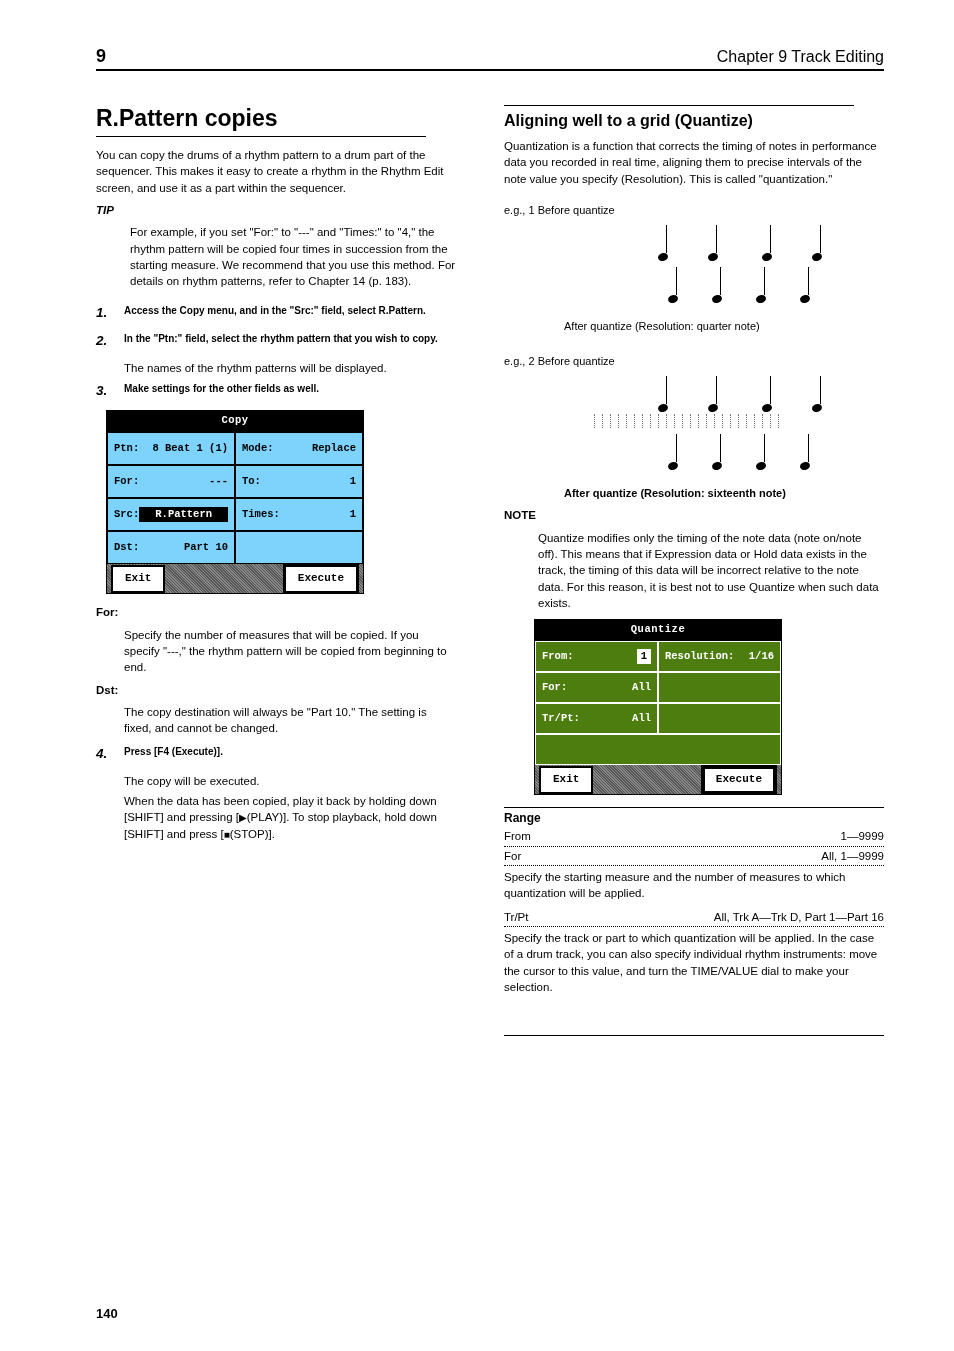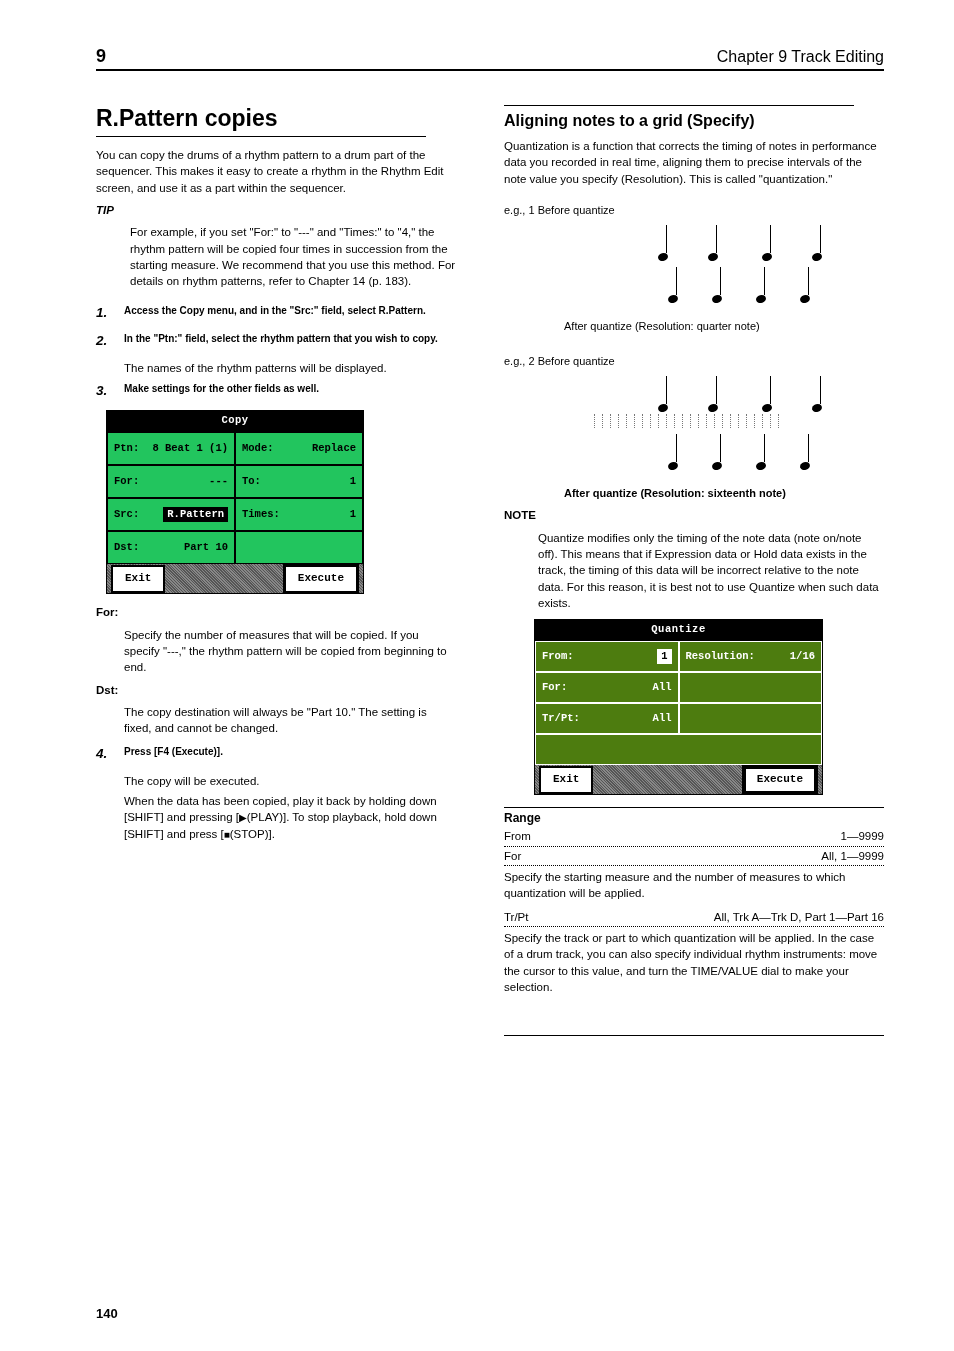--- a/index.html
+++ b/index.html
@@ -61,21 +61,21 @@
     font-size: 13.5px;
     margin-top: -1px;
     min-width: 18px;
   }
   .step-text { font-weight: 700; font-size: 10px; line-height: 1.38;}
   .indent-sub { margin-left: 28px; font-size: 11.5px; line-height: 1.42;}
 
   
   .dlg {
     width: 258px;
-    background: #22c55e;
+    background: #7dd3fc;
     border: 1px solid #000;
     margin: 10px 0 10px 10px;
     font-family: "Courier New", monospace;
     font-size: 10.5px;
   }
   .dlg-title {
     text-align: center;
     font-weight: bold;
     color: #fff;
     background: #000;
@@ -90,21 +90,21 @@
   .dlg-cell {
     border: 1px solid #000;
     padding: 4px 6px;
     display: flex;
     justify-content: space-between;
     align-items: center;
     height: 33px;
   }
   .dlg-cell .lbl { font-weight: bold; font-family: Liberation Mono, monospace; }
   .dlg-cell .val { font-weight: bold; }
-  .inv { background: #000; color: #fff; padding: 0 4px; font-family: Liberation Mono, monospace; }
+  .inv { background: #000; color: #fff; padding: 0 16px; font-family: Liberation Mono, monospace; }
   .dlg-bottom {
     display: flex;
     justify-content: space-between;
     align-items: center;
     background: repeating-linear-gradient(45deg,#555 0 1px,#888 1px 2px);
     padding: 0;
     height: 29px;
   }
   .dlg-btn {
     padding: 4px 12px;
@@ -156,21 +156,21 @@
   .range-head {
     font-size: 12px; font-weight: 700; margin-top: 2px;
   }
   .param-line {
     display: flex; justify-content: space-between;
     font-size: 11.5px; border-bottom: 1px dotted #000; padding: 1px 0;
   }
   .param-desc {
     font-size: 11.5px; line-height: 1.42; margin-top: 3px; margin-bottom: 10px;
   }
-  .dlg.q { width: 289px; margin-left: 30px; background:#000; color:#fff; margin-top:8px; margin-bottom:12px;}
+  .dlg.q { width: 248px; margin-left: 30px; background:#000; color:#fff; margin-top:8px; margin-bottom:12px;}
   .dlg.q .dlg-title { background:#000; color:#fff; }
   .dlg.q .dlg-cell { background:#4d7c0f; color:#fff; border-color:#fff; height:31px;}
   .dlg.q .dlg-bottom { background: repeating-linear-gradient(45deg,#555 0 1px,#888 1px 2px); }
   .dlg.q .dlg-btn { color:#000; }
   .dlg.q .inv-white { background:#fff; color:#000; padding:0 4px; }
   .footer {
     position: absolute; left: 96px; bottom: 30px; font-size: 13px; font-weight: 700;
   }
   .play-icon::before { content:"▶"; font-size:10px;}
   .stop-icon::before { content:"■"; font-size:10px;}
@@ -264,21 +264,21 @@
         </div>
         <div class="indent-sub">The copy will be executed.</div>
         <div class="indent-sub" style="margin-top:4px;">
           <span>When the data has been copied, play it back by holding down [SHIFT] and pressing [</span><span class="play-icon"></span><span>(PLAY)]. To stop playback, hold down [SHIFT] and press [</span><span class="stop-icon"></span><span>(STOP)].</span>
         </div>
       </div>
     </div>
 
     <div class="col col-right">
       <div class="sec-rule"></div>
-      <h2 class="sec-title">Aligning notes to a grid (Specify)</h2>
+      <h2 class="sec-title">Aligning well to a grid (Quantize)</h2>
       <div class="body" style="margin-top:8px;">
         <p>Quantization is a function that corrects the timing of notes in performance data you recorded in real time, aligning them to precise intervals of the note value you specify (Resolution). This is called "quantization."</p>
 
         <div class="anno">e.g., 1   Before quantize</div>
         <div class="note-row off">
           <span class="qn">
               <span class="stem"></span>
               <span class="head"></span>
             </span>
           <span class="qn">

